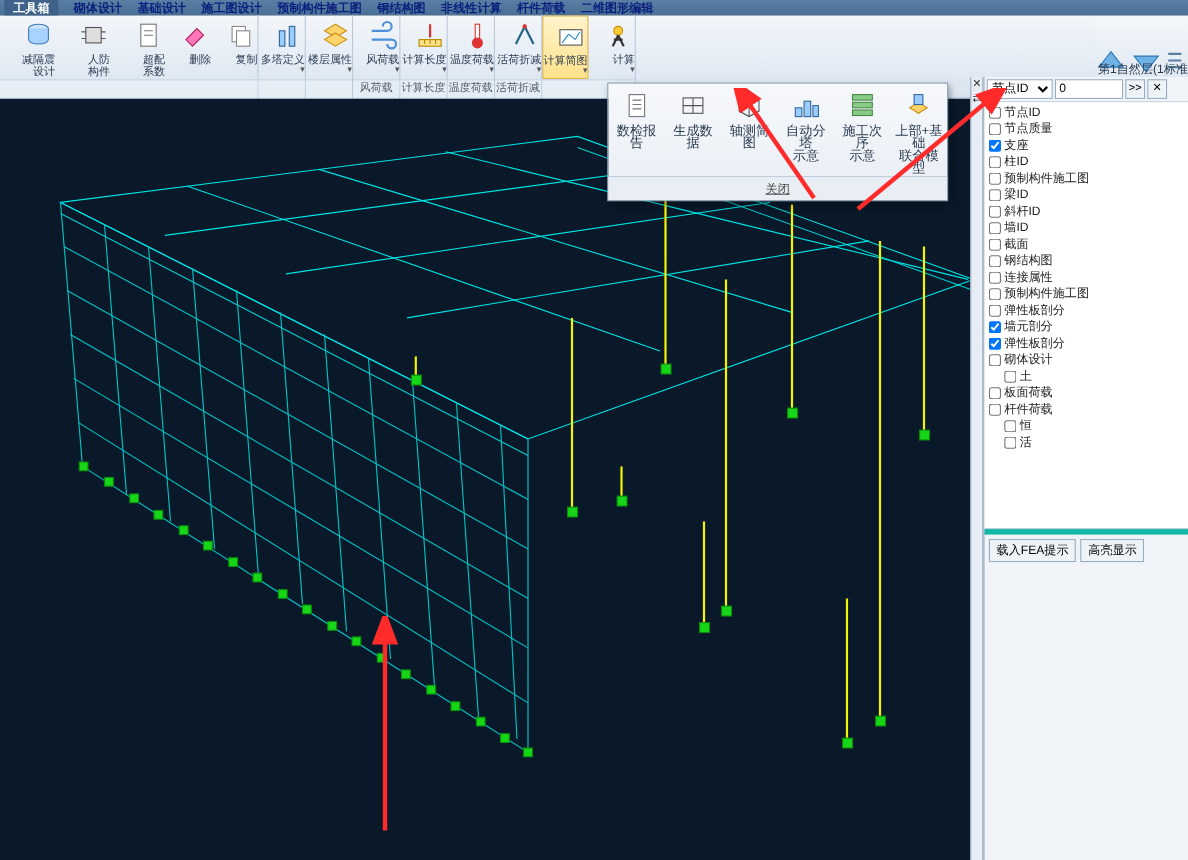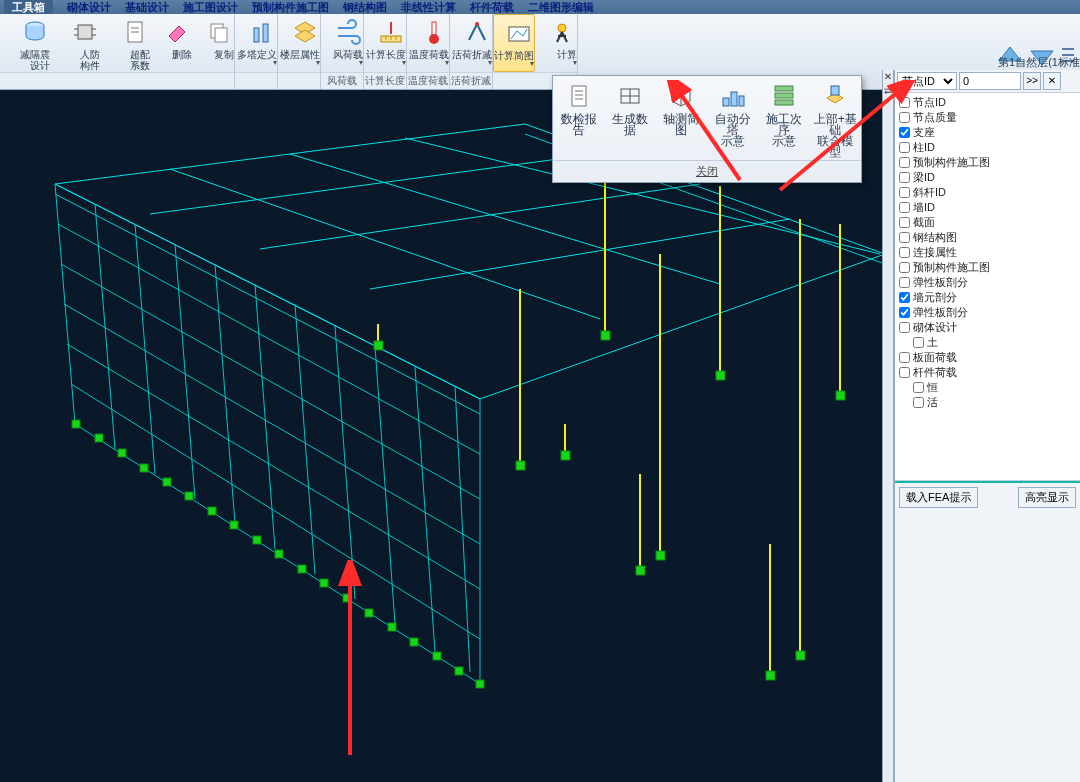--- a/index.html
+++ b/index.html
@@ -161,22 +161,21 @@
   }
   .checklist label{
     display:flex;align-items:center;
     font-size:11px;line-height:15px;color:#222;
     cursor:pointer;
   }
   .checklist input[type=checkbox]{margin-right:3px;width:11px;height:11px;}
   .checklist .indent1{margin-left:14px;}
   .side-buttons{
     display:flex;gap:4px;padding:4px;
-    border-top:2px solid #14b8a6;
-    justify-content:space-between;
+    border-top:5px solid #14b8a6;
   }
   .side-buttons button{
     font-size:11px;padding:2px 6px;
     border:1px solid #99aec4;background:#eef3f8;cursor:pointer;
   }
   
   .red-arrow{position:absolute;z-index:200;}
 </style>
 </head>
 <body>

